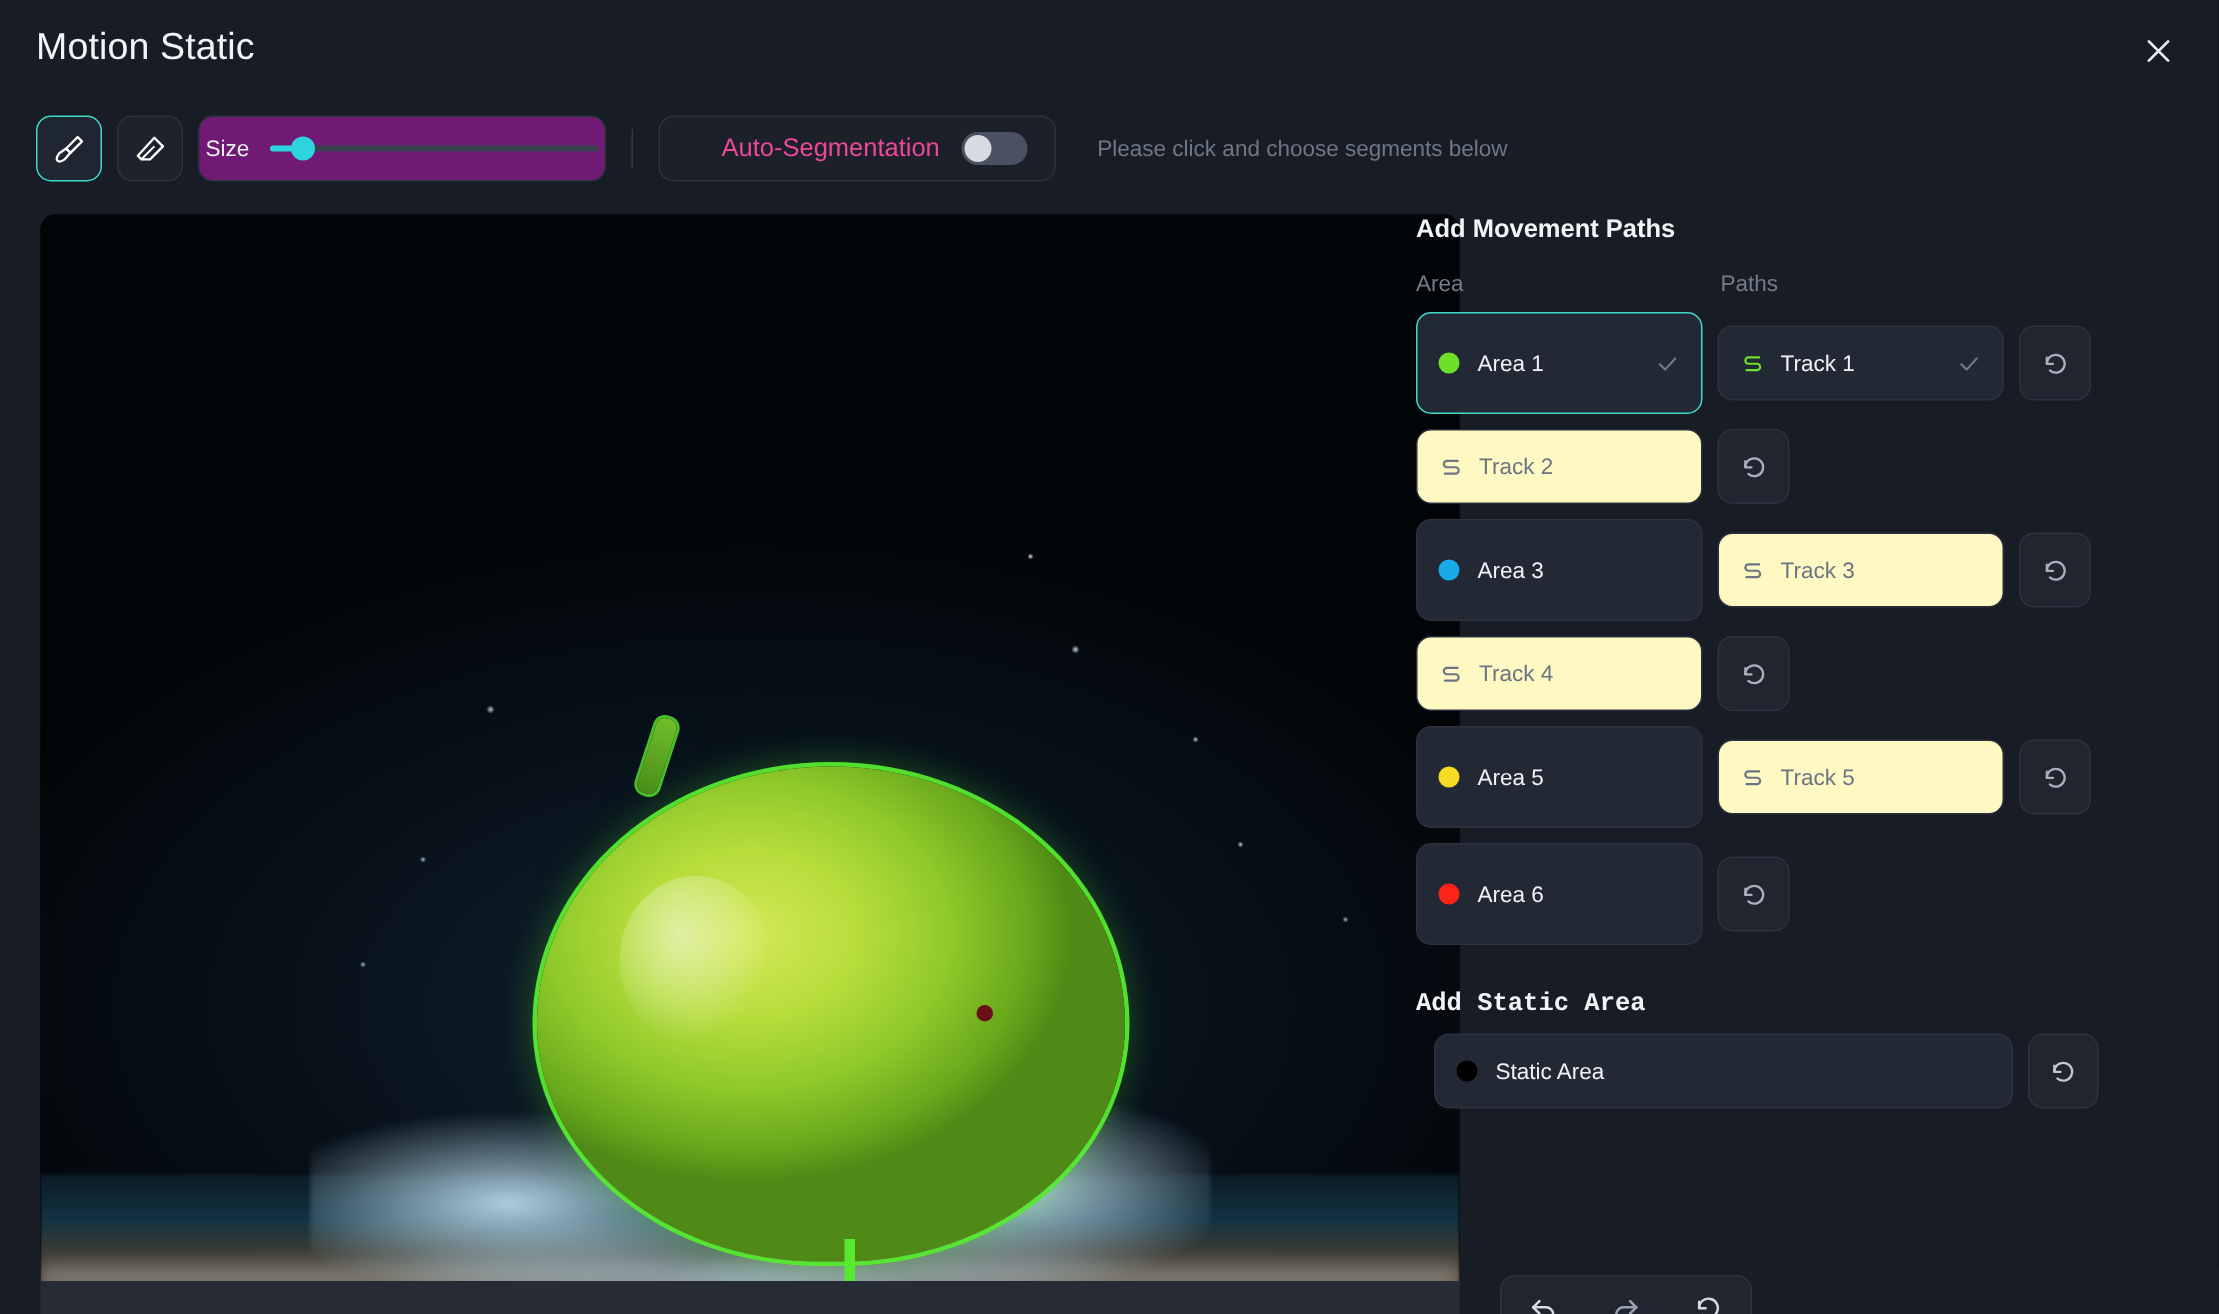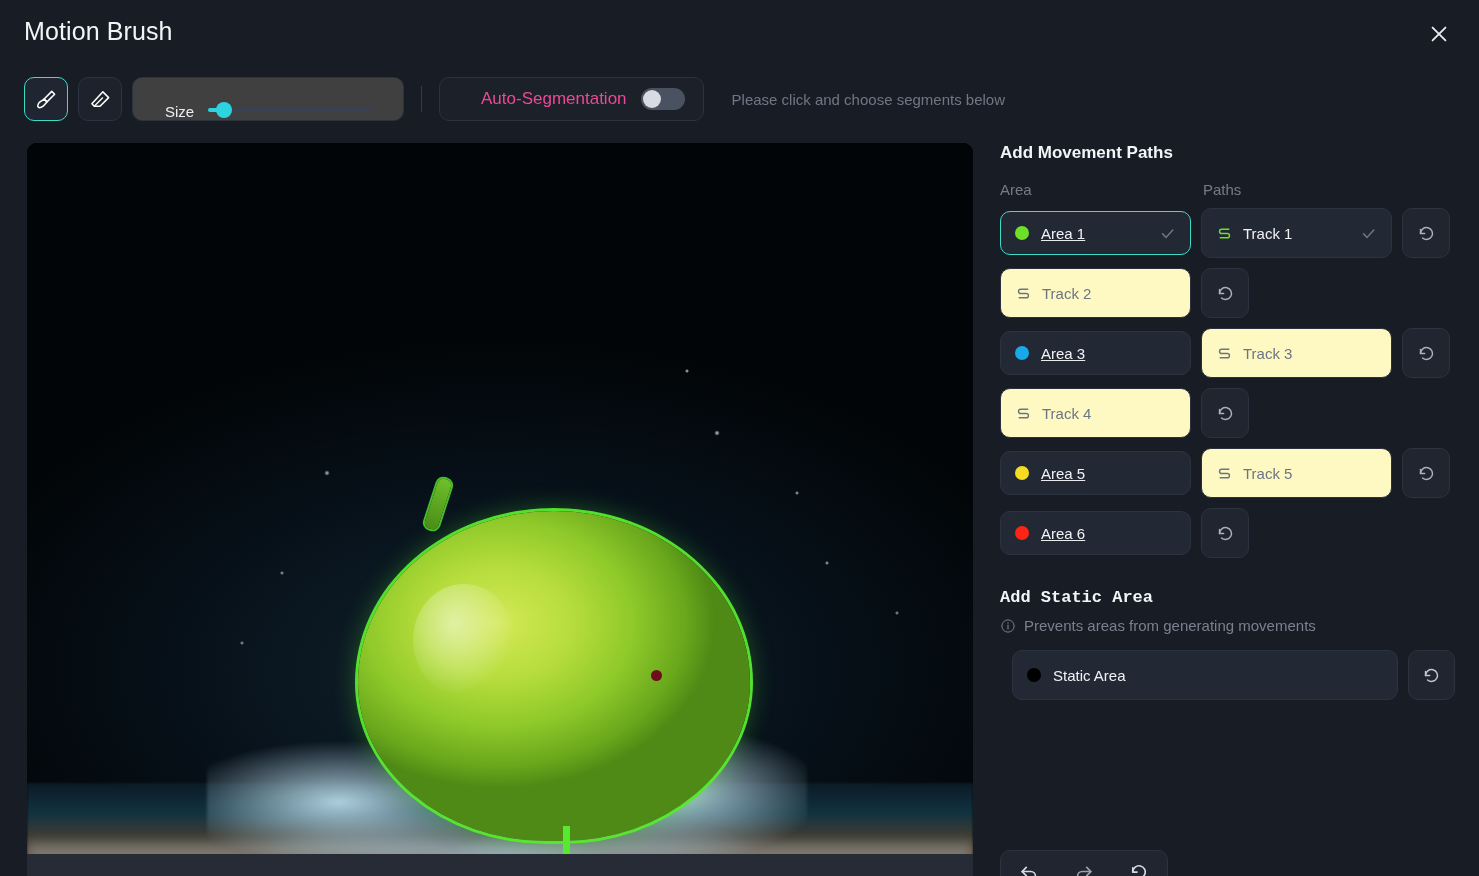--- a/index.html
+++ b/index.html
@@ -35,22 +35,22 @@
     background: #1d222c; border: 1px solid #2b3240;
     display: flex; align-items: center; justify-content: center;
     cursor: pointer;
   }
   .tool-btn.active {
     border: 1.5px solid #3ddbc8;
     background: #1f2631;
   }
   .size-box {
     width: 272px; height: 44px; border-radius: 10px;
-    background: #404040; border: 1px solid #2b3240;
-    display: flex; align-items: flex-end; padding: 0 32px; gap: 14px;
+    background: #701a75; border: 1px solid #2b3240;
+    display: flex; align-items: center; padding: 0 4px; gap: 14px;
   }
   .size-label { font-size: 15px; color: #eceef2; }
   .slider-wrap { position: relative; flex: 1; height: 20px; display:flex; align-items:center; }
   .slider-track {
     position: absolute; left: 0; right: 0; height: 4px;
     border-radius: 2px; background: #3a4150;
   }
   .slider-fill {
     position: absolute; left: 0; height: 4px; border-radius: 2px;
     background: #2ed3e0;
@@ -159,36 +159,35 @@
   .arrow-line {
     position: absolute; left: 536px; top: 683px;
     width: 7px; height: 150px; background: #56e92e;
   }
   .canvas-footer {
     position: absolute; left: 0; right: 0; bottom: 0; height: 22px;
     background: #262b36;
   }
 
   
-  .panel { position: absolute; left: 1000px; top: 143px; width: 455px; }
+  .panel { position: absolute; left: 944px; top: 143px; width: 455px; }
   .section-title {
     font-size: 17px; font-weight: 700; color: #f2f4f7; margin-bottom: 18px;
   }
   .col-heads { display: flex; margin-bottom: 10px; }
   .col-head { font-size: 15px; color: #747c8a; }
   .col-head.area { width: 203px; }
 
   .rows { display: flex; flex-direction: column; gap: 10px; }
   .row { display: flex; align-items: center; gap: 10px; }
   .area-chip {
-    width: 191px; height: 44px; border-radius: 10px;
+    width: 191px; height: 68px; border-radius: 10px;
     background: #232835; border: 1px solid #2c3340;
     display: flex; align-items: center; padding: 0 14px; gap: 12px;
     cursor: pointer;
-    text-decoration: underline;
   }
   .area-chip.selected { border: 1.5px solid #3ddbc8; }
   .dot { width: 14px; height: 14px; border-radius: 50%; flex: none; }
   .chip-label { font-size: 15px; color: #f0f2f5; flex: 1; }
   .check { width: 17px; height: 17px; flex: none; opacity: .55; }
 
   .track-chip {
     width: 191px; height: 50px; border-radius: 10px;
     background: #232835; border: 1px solid #2c3340;
     display: flex; align-items: center; padding: 0 14px; gap: 10px;
@@ -232,21 +231,21 @@
   .act-btn {
     width: 44px; height: 40px; display: flex;
     align-items: center; justify-content: center; cursor: pointer;
   }
 </style>
 </head>
 <body>
 
 <div class="app">
 
-  <div class="title">Motion Brush</div>
+  <div class="title">Motion Static</div>
   <button class="close-btn">
     <svg width="22" height="22" viewBox="0 0 24 24">
       <path d="M5 5 L19 19 M19 5 L5 19" stroke="#e9ecf1" stroke-width="2" stroke-linecap="round" fill="none"></path>
     </svg>
   </button>
 
   <div class="toolbar">
 
     <div class="tool-btn active">
       <svg width="23" height="23" viewBox="0 0 24 24">
@@ -404,28 +403,20 @@
           <div class="reset-btn">
             <svg width="21" height="21" viewBox="0 0 24 24">
               <path d="M5.2 12 a6.8 6.8 0 1 1 2.3 5.1" stroke="#aab1bd" stroke-width="1.7" fill="none" stroke-linecap="round"></path>
               <path d="M5.2 7.4 v4.7 h4.7" stroke="#aab1bd" stroke-width="1.7" fill="none" stroke-linecap="round" stroke-linejoin="round"></path>
             </svg>
           </div>
         </div>
       </div>
 
     <div class="static-title">Add Static Area</div>
-    <div class="static-note">
-      <svg width="16" height="16" viewBox="0 0 24 24">
-        <circle cx="12" cy="12" r="9.2" stroke="#79818f" stroke-width="1.5" fill="none"></circle>
-        <path d="M12 10.5 v6" stroke="#79818f" stroke-width="1.7" stroke-linecap="round"></path>
-        <circle cx="12" cy="7.6" r="1.05" fill="#79818f"></circle>
-      </svg>
-      <span>Prevents areas from generating movements</span>
-    </div>
 
     <div class="static-row">
       <div class="static-chip">
         <span class="dot" id="staticDot" style="background: rgb(0, 0, 0);"></span>
         <span class="chip-label">Static Area</span>
       </div>
       <div class="reset-btn">
         <svg width="21" height="21" viewBox="0 0 24 24">
           <path d="M5.2 12 a6.8 6.8 0 1 1 2.3 5.1" stroke="#c2c8d2" stroke-width="1.7" fill="none" stroke-linecap="round"></path>
           <path d="M5.2 7.4 v4.7 h4.7" stroke="#c2c8d2" stroke-width="1.7" fill="none" stroke-linecap="round" stroke-linejoin="round"></path>

